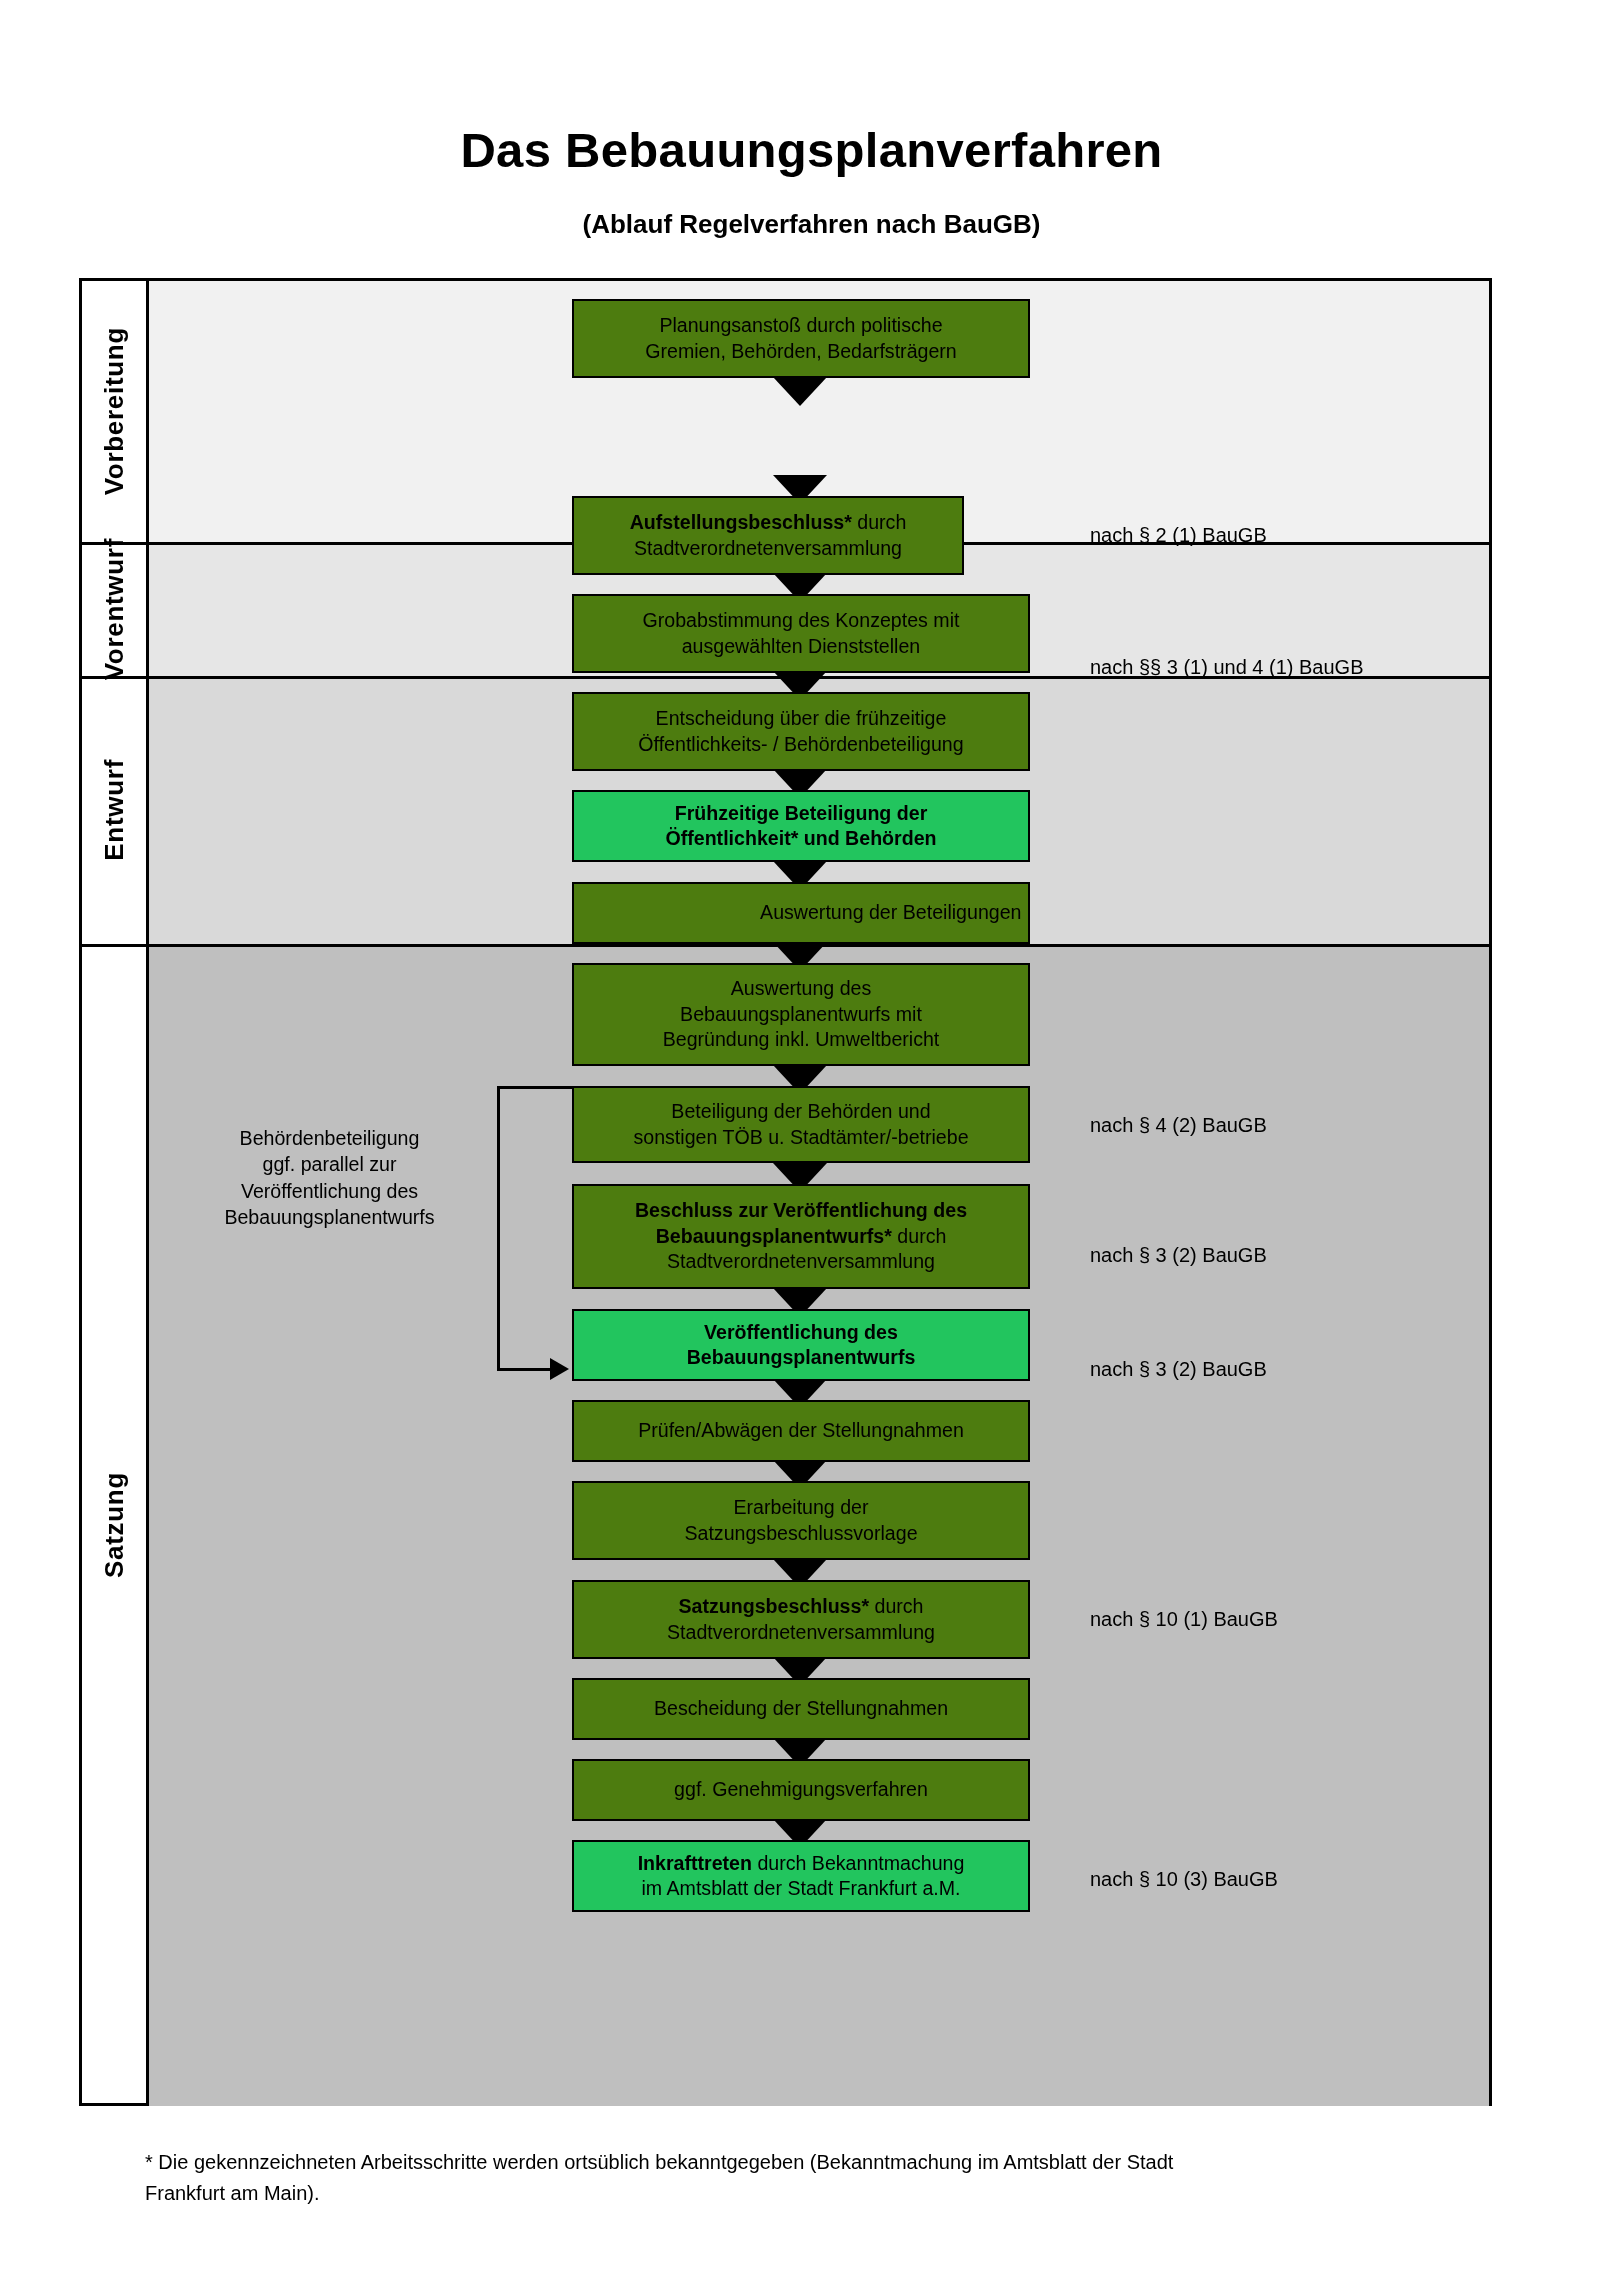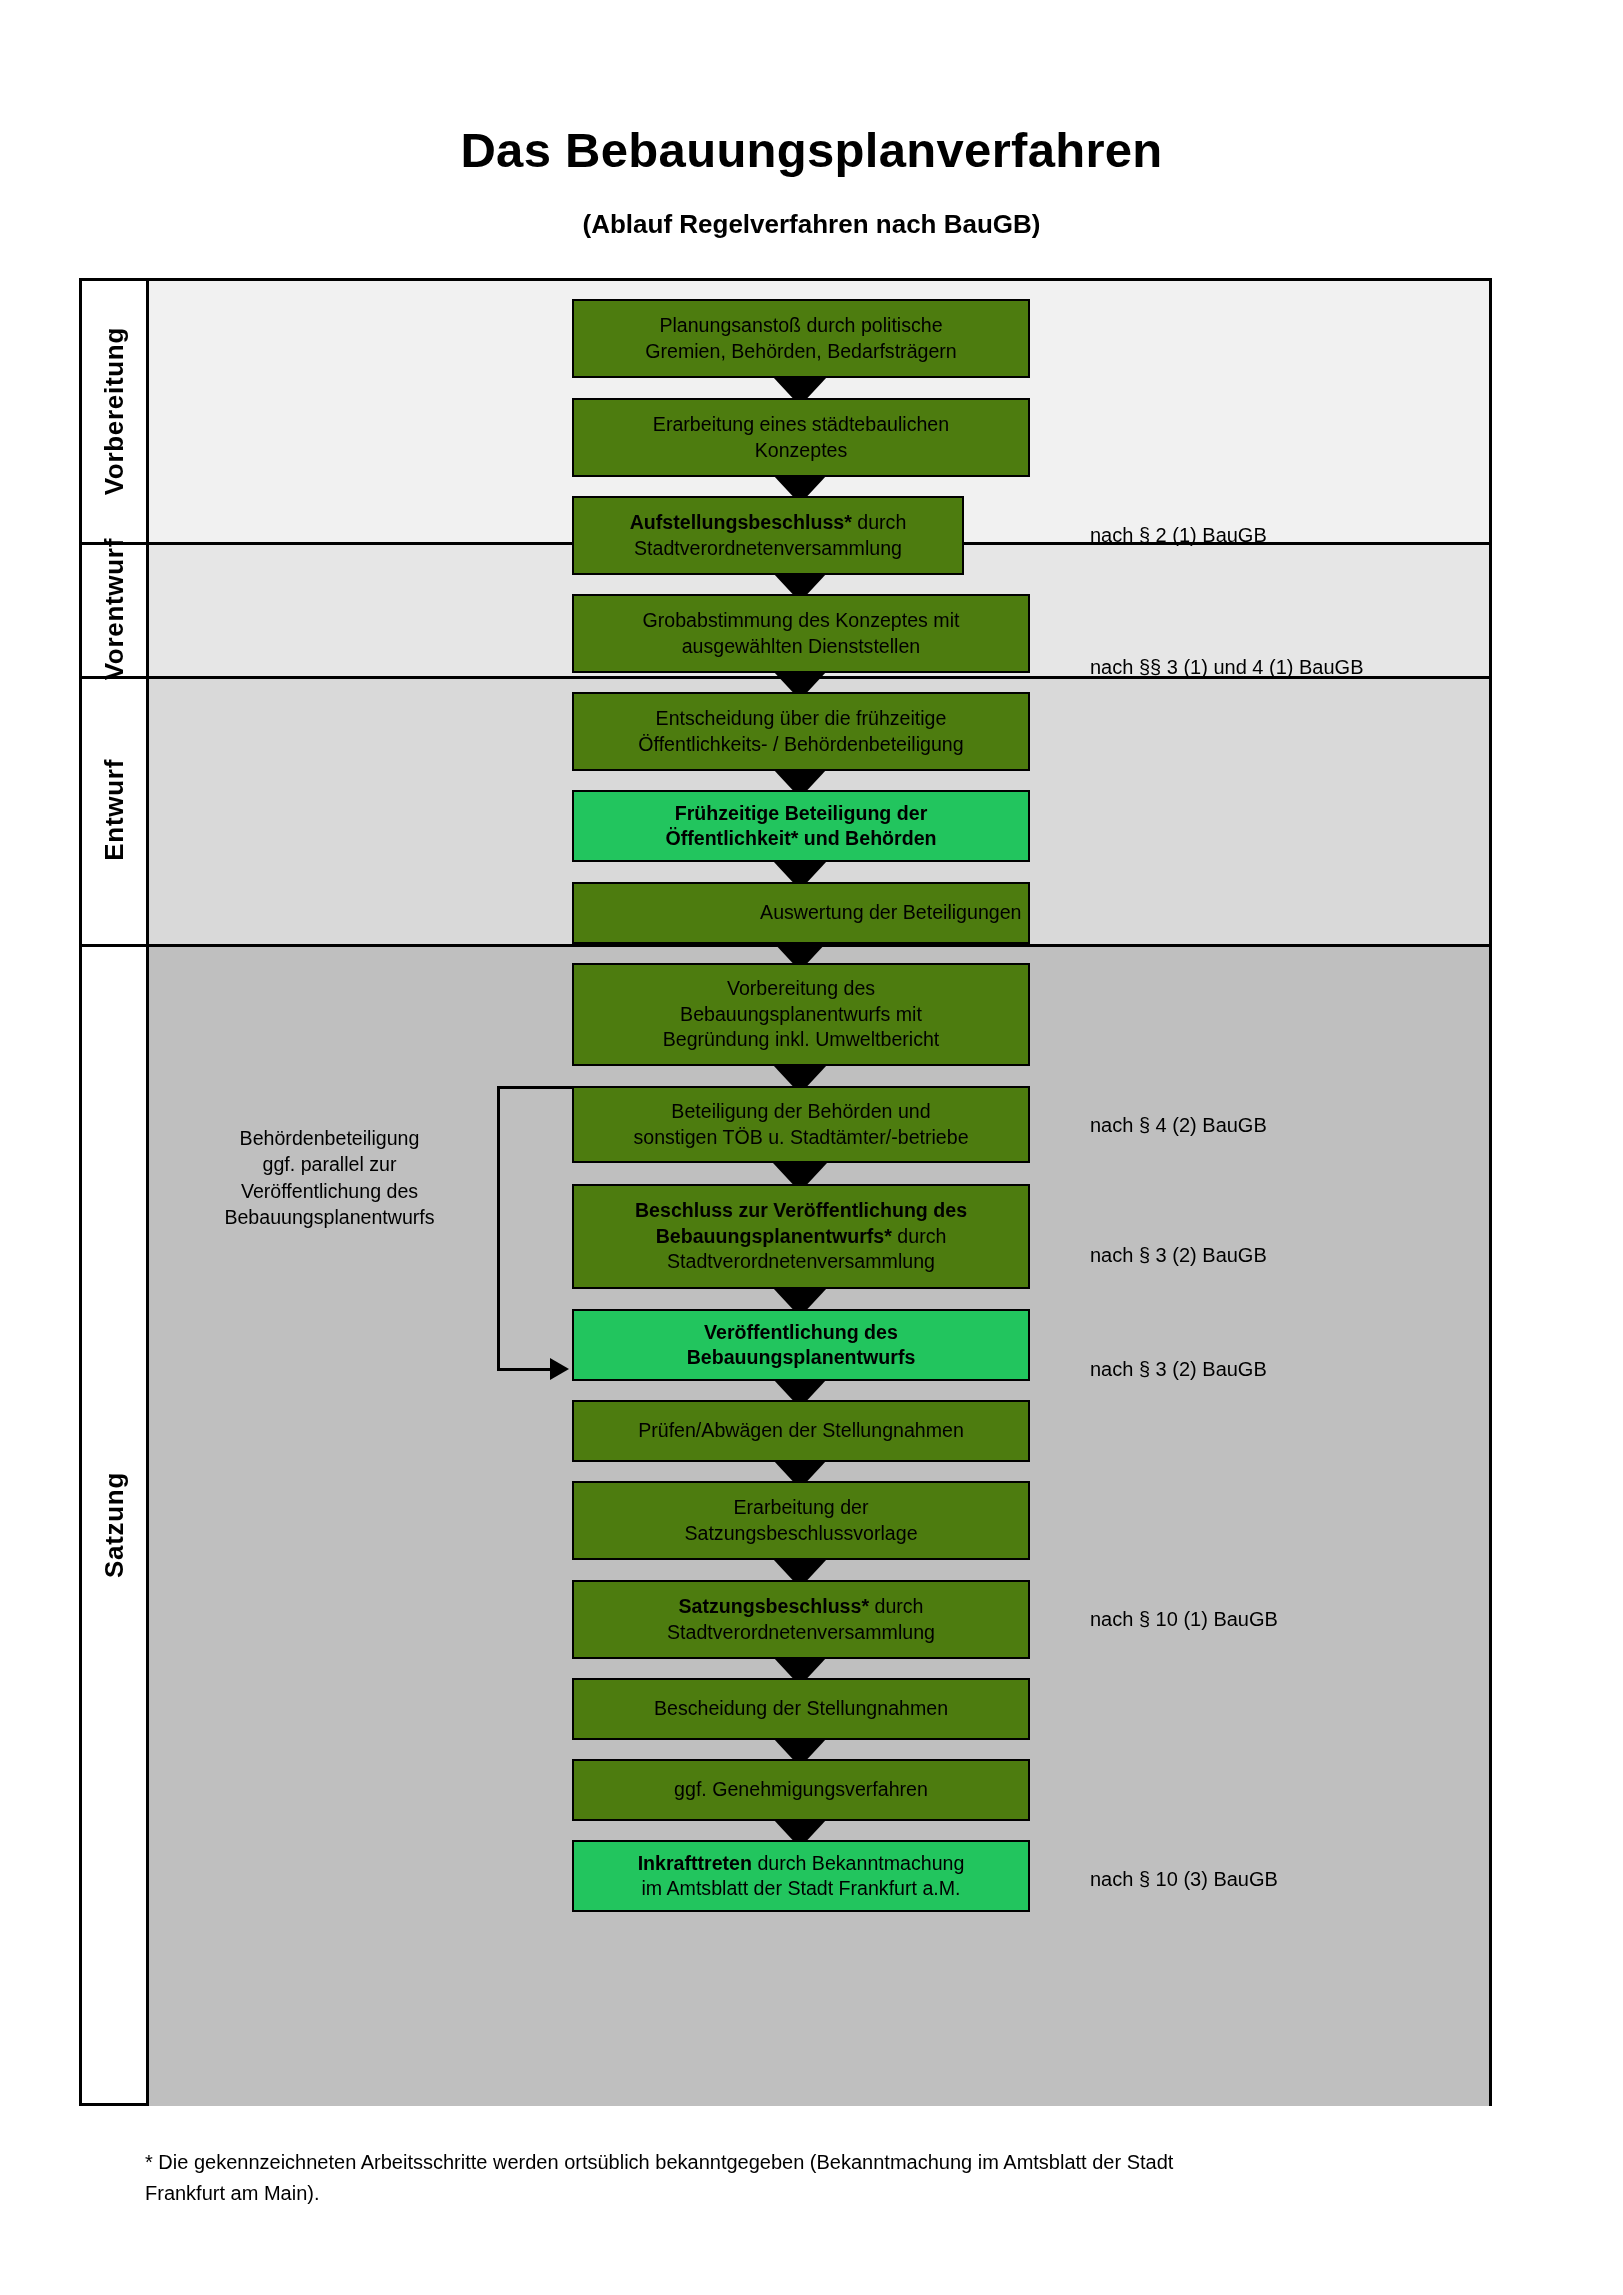--- a/index.html
+++ b/index.html
@@ -133,24 +133,20 @@
     <div class="phase-label" style="top:663px;height:1162px;">
       <span>Satzung</span>
     </div>
 
     <div class="node" style="left:490px;top:18.3px;width:458px;height:79px;">
       <span class="ln">Planungsanstoß durch politische</span>
       <span class="ln">Gremien, Behörden, Bedarfsträgern</span>
     </div>
     <div class="arrow" style="left:691px;top:96px;"></div>
 
-    <div class="node" style="left:490px;top:117px;width:458px;height:79px;">
-      <span class="ln">Erarbeitung eines städtebaulichen</span>
-      <span class="ln">Konzeptes</span>
-    </div>
     <div class="arrow" style="left:691px;top:194px;"></div>
 
     <div class="node" style="left:490px;top:215px;width:392px;height:79px;">
       <span class="ln"><b>Aufstellungsbeschluss*</b><span> durch</span></span>
       <span class="ln">Stadtverordnetenversammlung</span>
     </div>
     <div class="arrow" style="left:691px;top:292px;"></div>
 
     <div class="node" style="left:490px;top:313px;width:458px;height:79px;">
       <span class="ln">Grobabstimmung des Konzeptes mit</span>
@@ -169,21 +165,21 @@
       <span class="ln">Öffentlichkeit* und Behörden</span>
     </div>
     <div class="arrow" style="left:691px;top:580px;"></div>
 
     <div class="node" style="left:490px;top:601px;width:458px;height:62px;text-align:right;">
       <span class="ln">Auswertung der Beteiligungen</span>
     </div>
     <div class="arrow" style="left:691px;top:661px;"></div>
 
     <div class="node" style="left:490px;top:682px;width:458px;height:103px;">
-      <span class="ln">Vorbereitung des</span>
+      <span class="ln">Auswertung des</span>
       <span class="ln">Bebauungsplanentwurfs mit</span>
       <span class="ln">Begründung inkl. Umweltbericht</span>
     </div>
     <div class="arrow" style="left:691px;top:784px;"></div>
 
     <div class="node" style="left:490px;top:805px;width:458px;height:77px;">
       <span class="ln">Beteiligung der Behörden und</span>
       <span class="ln">sonstigen TÖB u. Stadtämter/-betriebe</span>
     </div>
     <div class="arrow" style="left:691px;top:882px;"></div>

